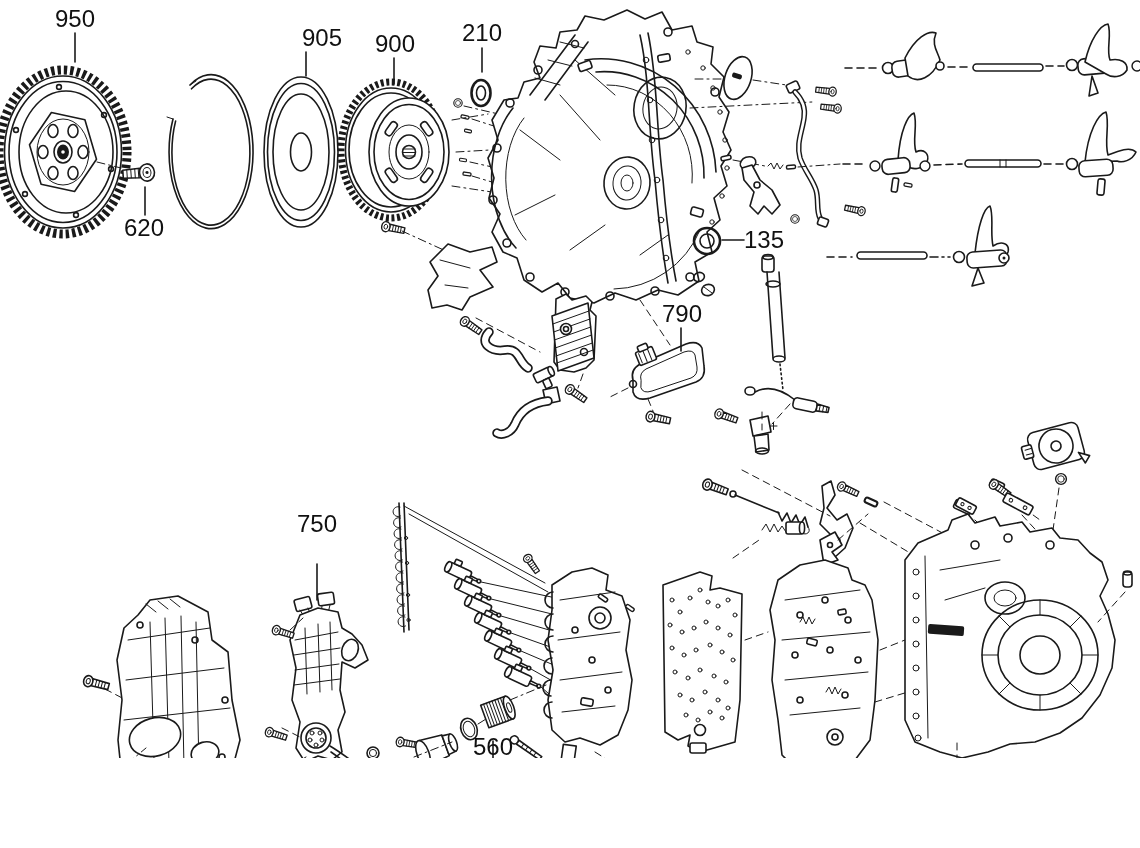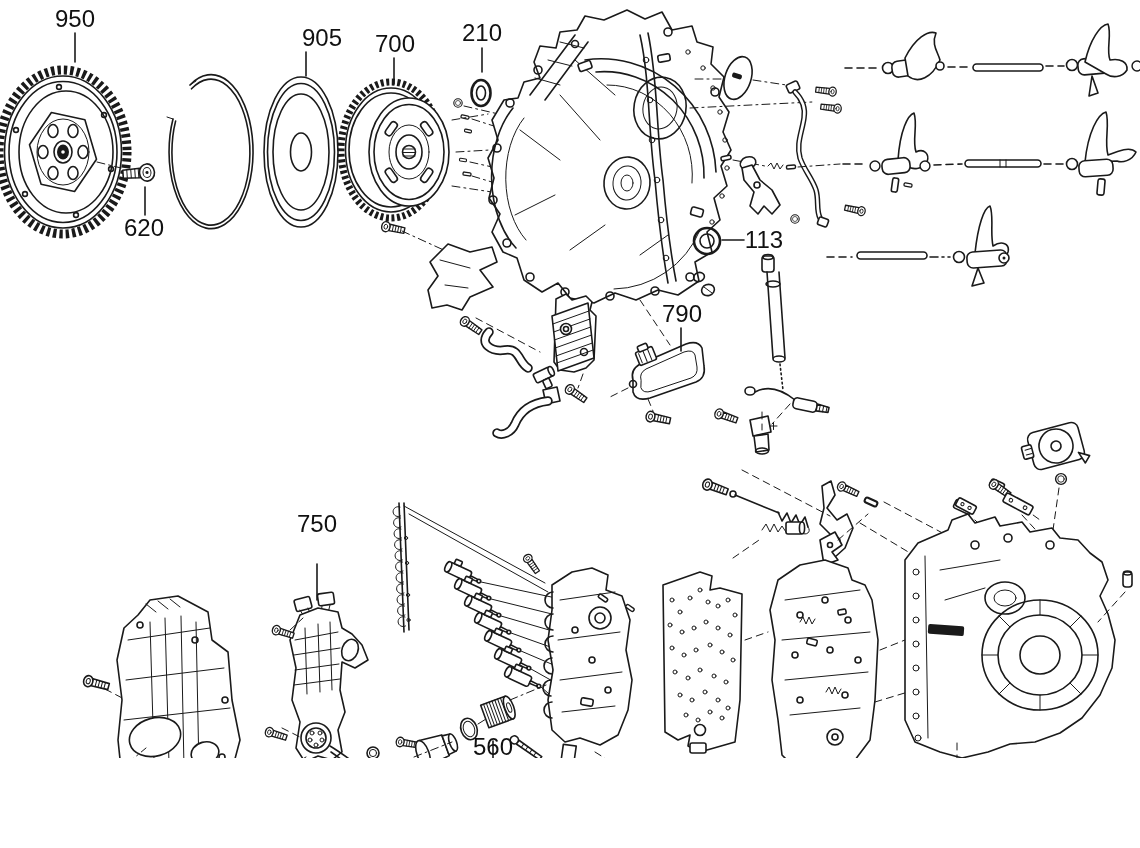--- a/index.html
+++ b/index.html
@@ -639,21 +639,21 @@
   <path d="M145,215 V187"></path>
   <path d="M722,240 H744"></path>
   <path d="M681,328 V351"></path>
   <path d="M317,564 V600"></path>
   <path d="M493,765 V741"></path>
 </g>
 </svg>
 
 <div class="callout" style="left:75px;top:19px">950</div>
 <div class="callout" style="left:322px;top:38px">905</div>
-<div class="callout" style="left:395px;top:44px">700</div>
+<div class="callout" style="left:395px;top:44px">900</div>
 <div class="callout" style="left:482px;top:33px">210</div>
 <div class="callout" style="left:144px;top:228px">620</div>
-<div class="callout" style="left:764px;top:240px">113</div>
+<div class="callout" style="left:764px;top:240px">135</div>
 <div class="callout" style="left:682px;top:314px">790</div>
 <div class="callout" style="left:317px;top:524px">750</div>
 <div class="callout" style="left:493px;top:747px">560</div>
 
 </div>
 
 </body></html>

